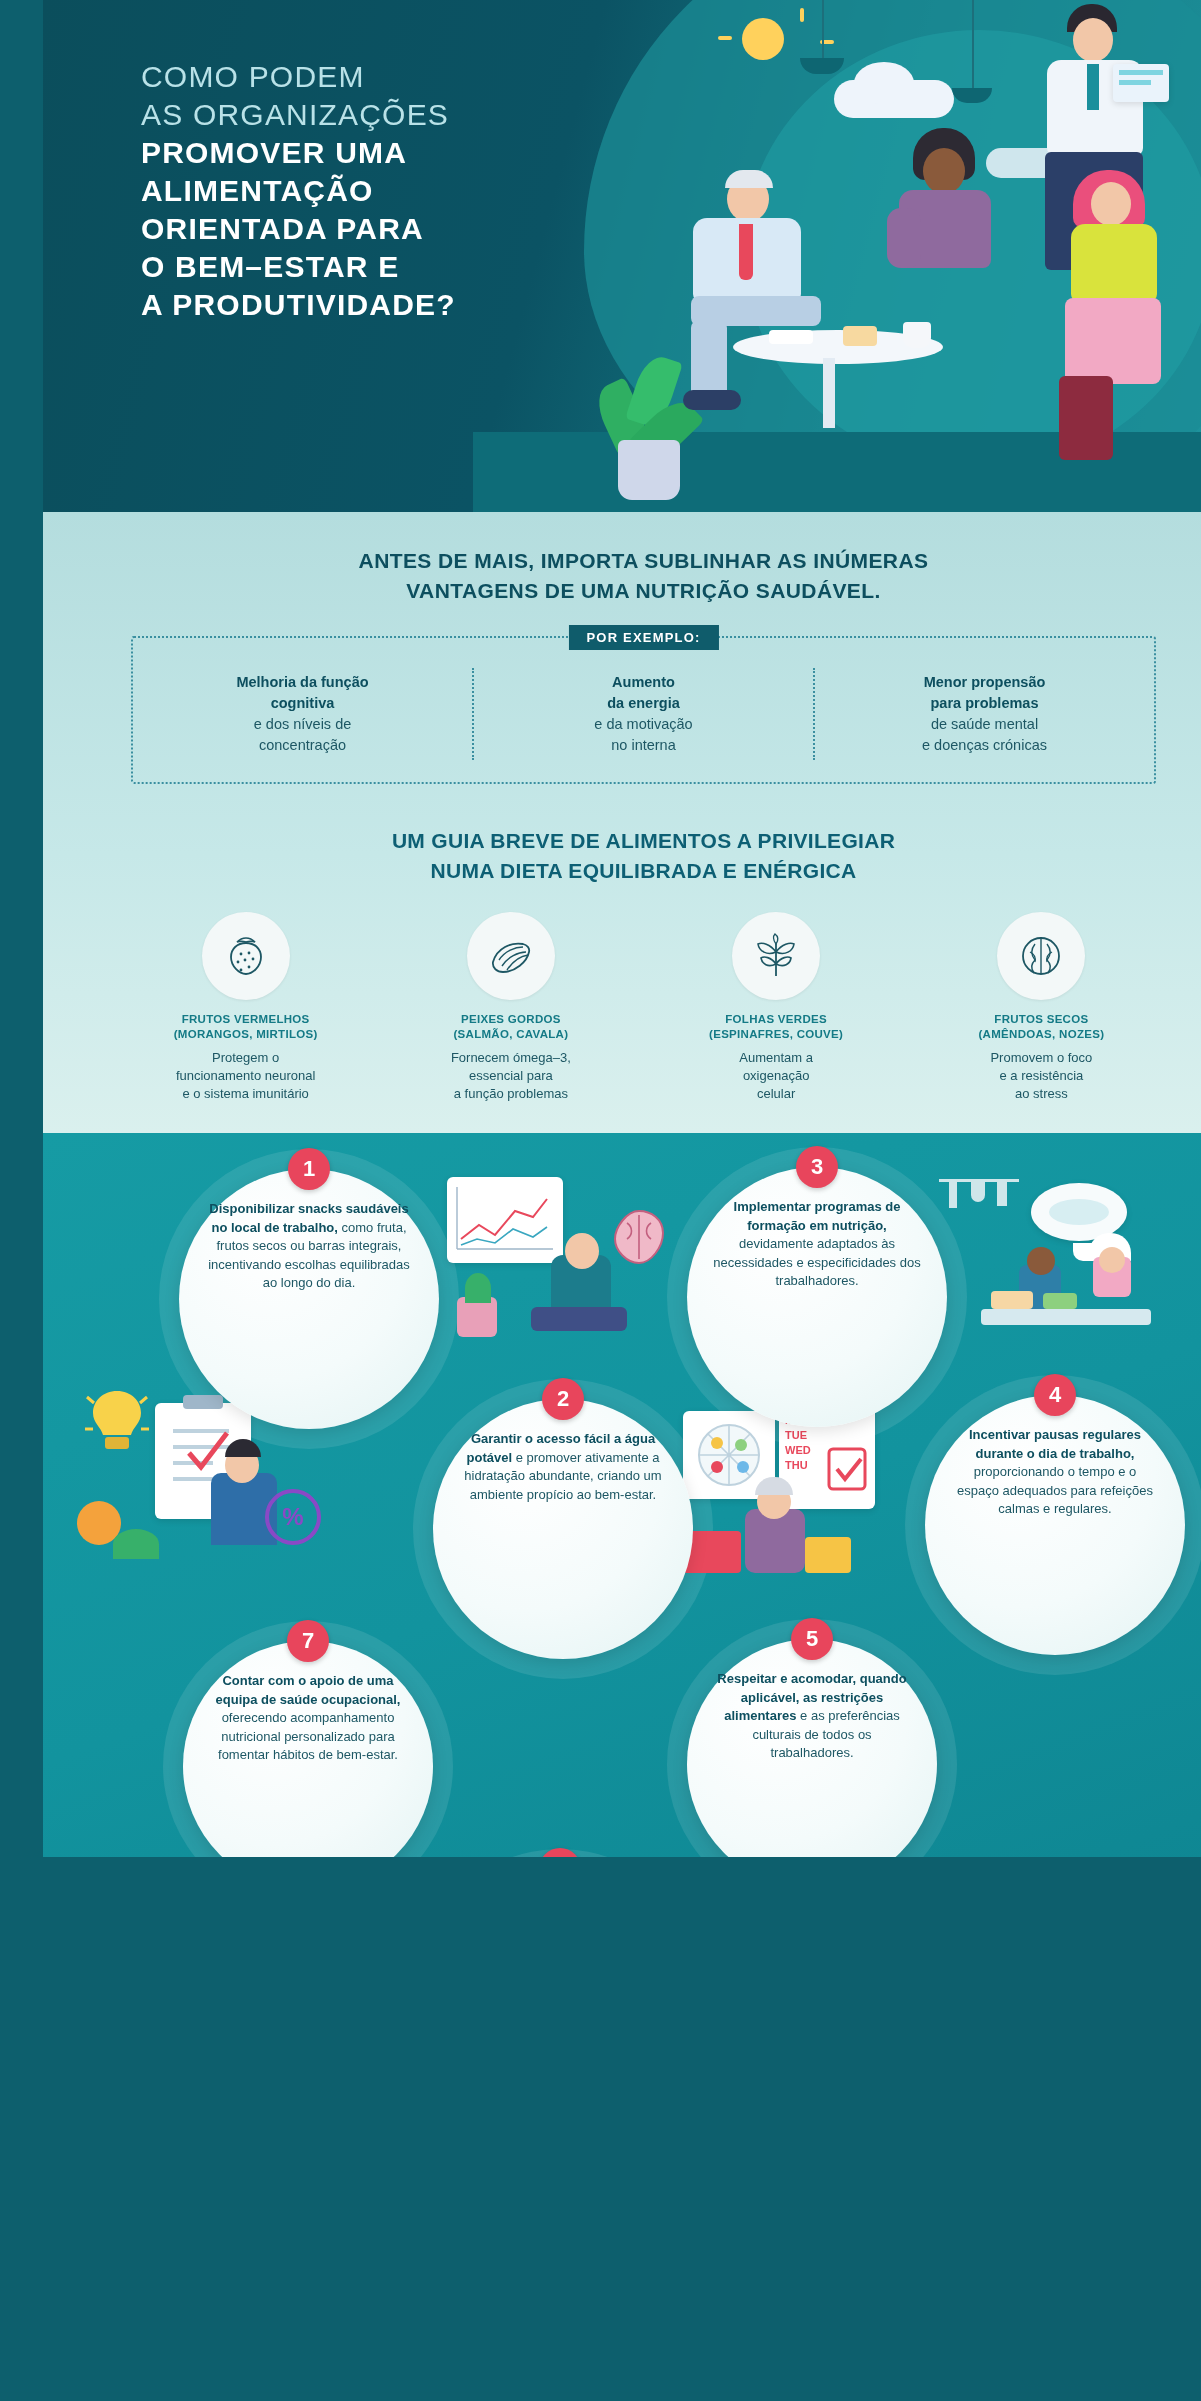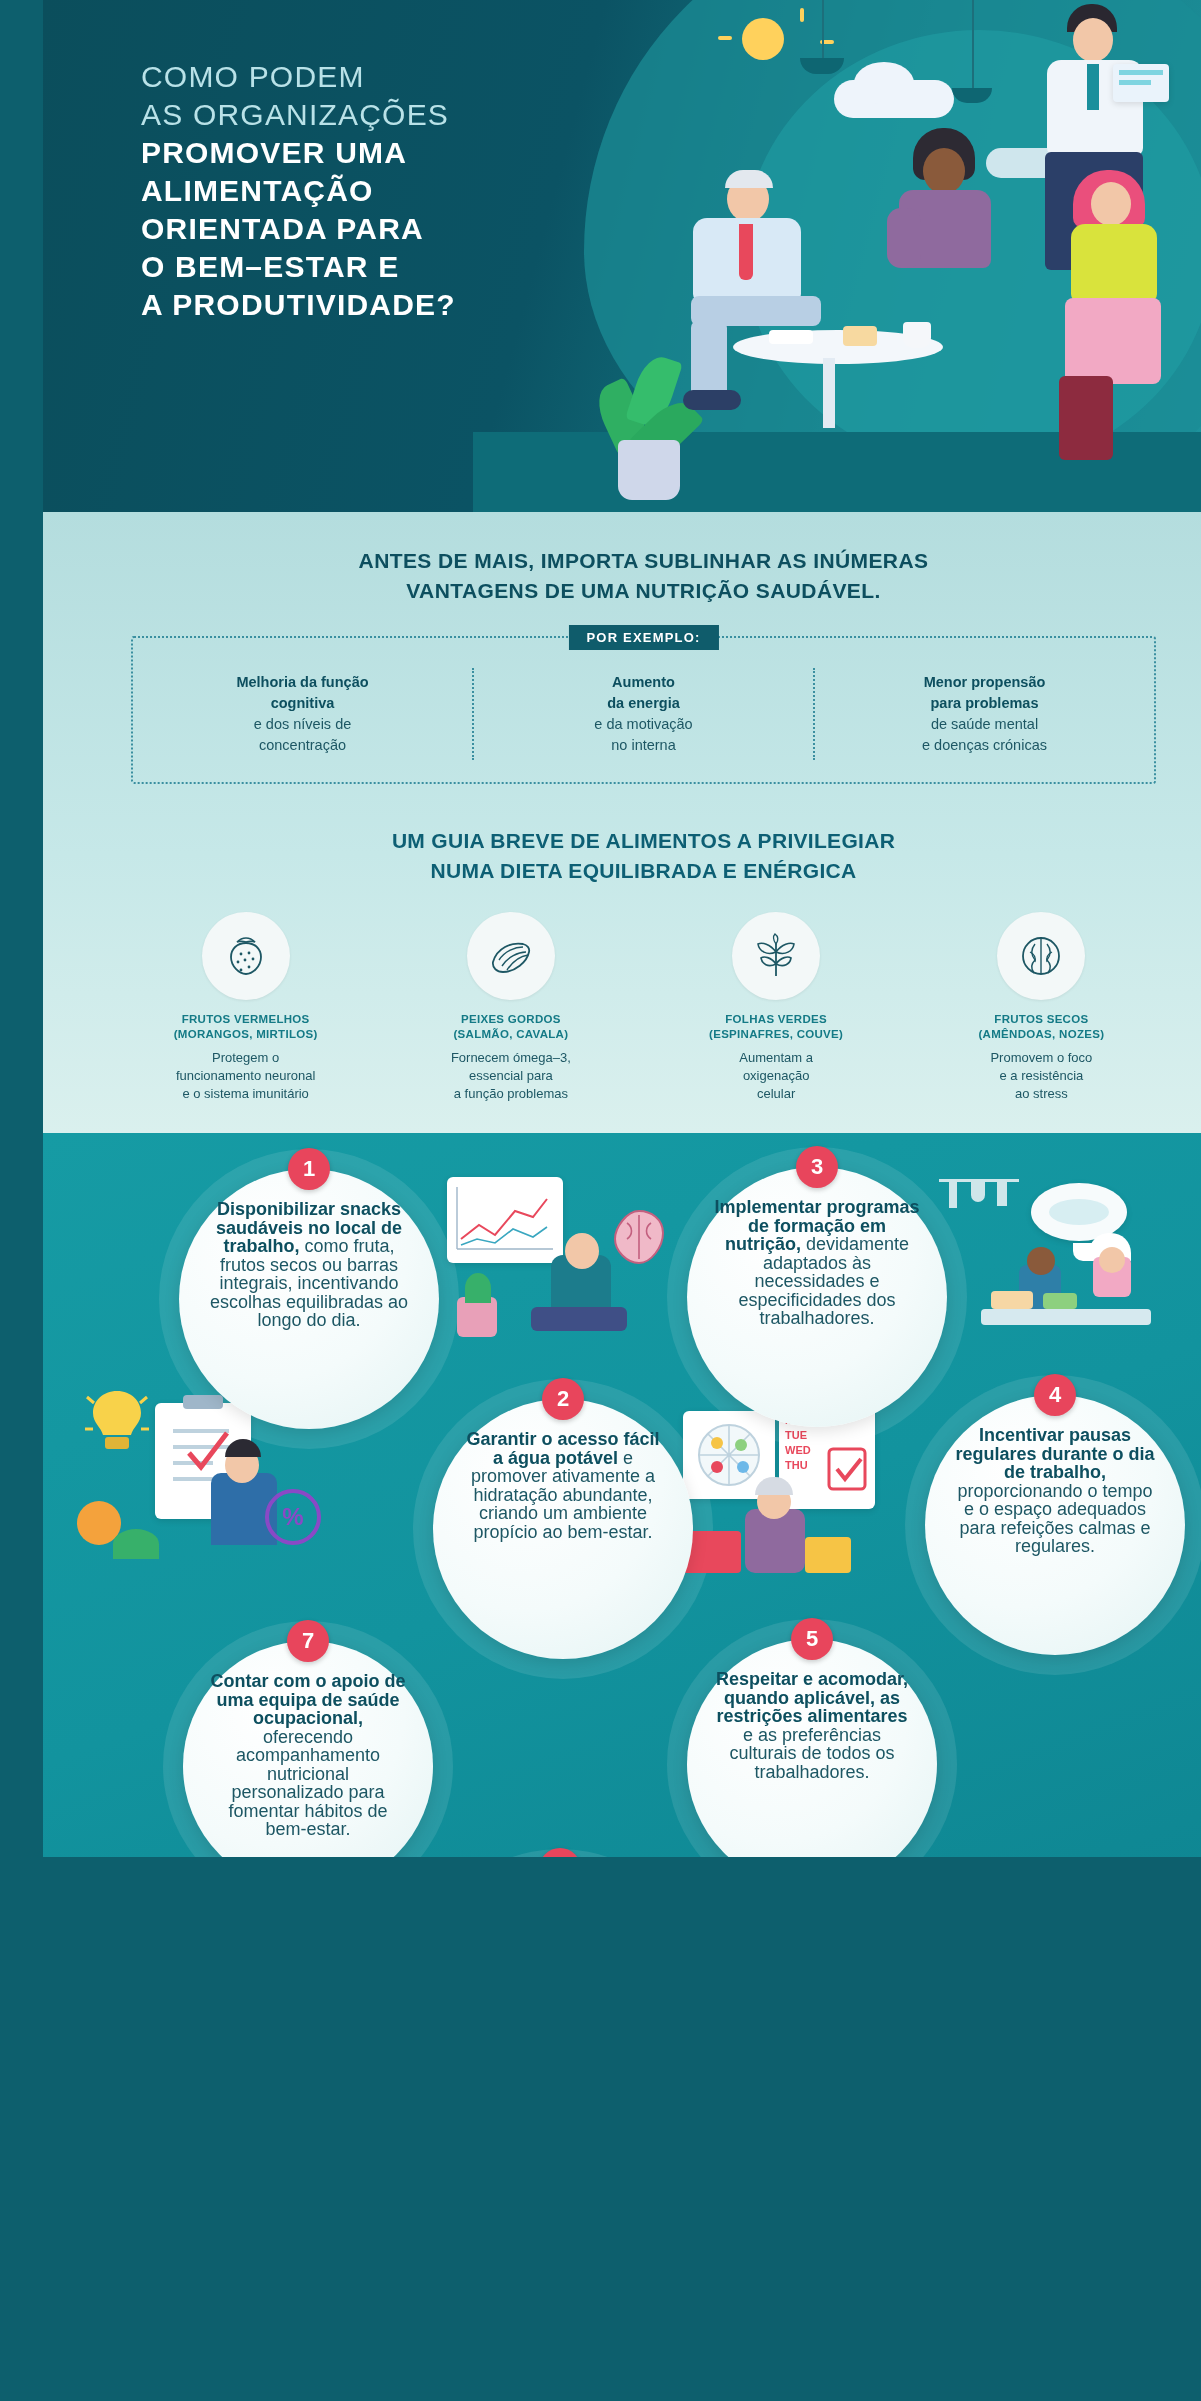--- a/index.html
+++ b/index.html
@@ -194,21 +194,21 @@
     font-size: 22px;
     font-weight: 700;
     display: flex; align-items: center; justify-content: center;
     margin-top: -21px;
     box-shadow: 0 2px 5px rgba(0,0,0,.2);
   }
   .btext {
     margin-top: 10px;
     padding: 0 26px;
     color: #1d5764;
-    font-size: 18px;
+    font-size: 13px;
     line-height: 18.5px;
   }
   .btext b { color: #0d4f5f; font-weight: 700; }
 
   .big-seven {
     position: absolute;
     right: 62px; bottom: 188px;
     color: #e8455c;
     font-size: 150px;
     font-weight: 700;

